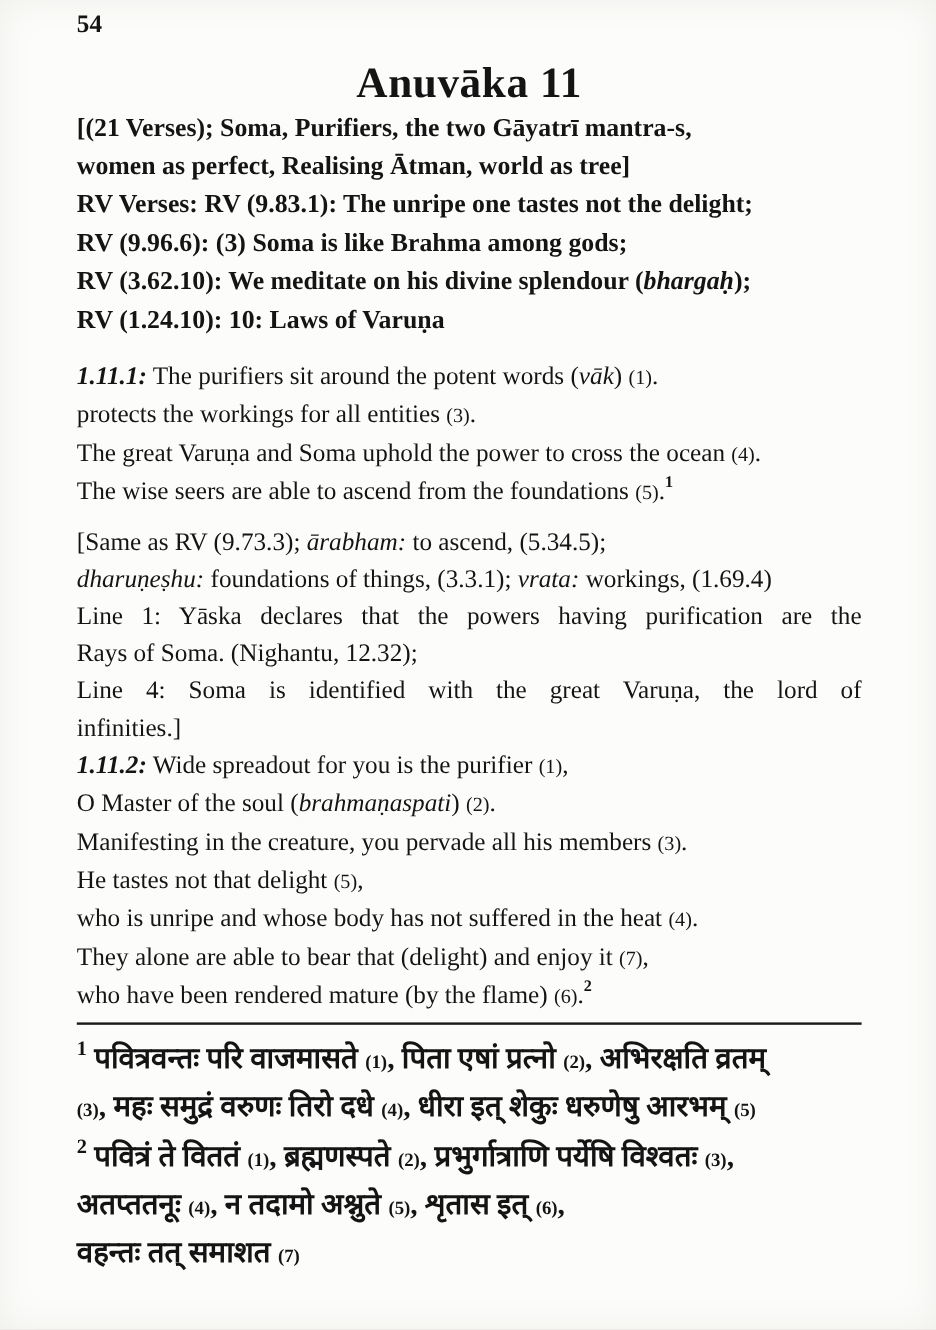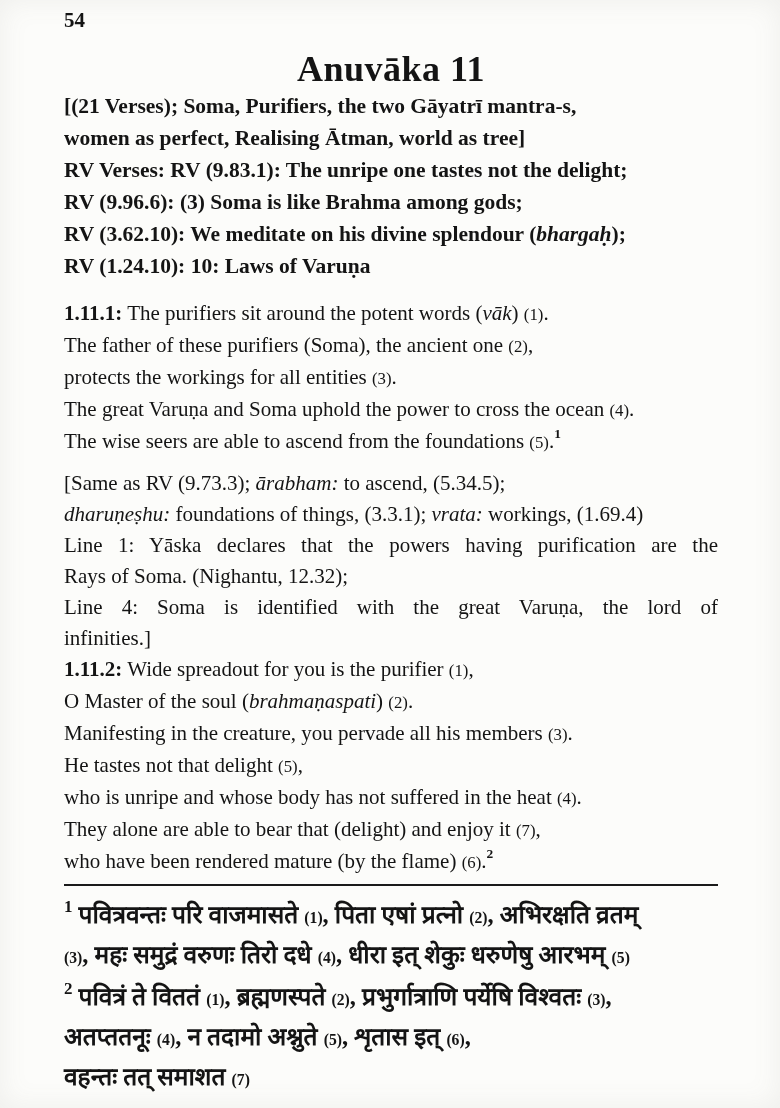--- a/index.html
+++ b/index.html
@@ -26,21 +26,21 @@
   .h-line{
     text-align:left;font-size:21.5px;font-weight:700;line-height:32px;
     white-space:nowrap;
   }
   .body-line{font-size:21px;line-height:31px;white-space:nowrap;}
   .verse1{margin-top:16px;}
   .note1{margin-top:10px;}
   .note1 .body-line{white-space:normal;}
   .verse2{}
   .stretch{text-align:justify;text-align-last:justify;white-space:normal;}
-  .seg-b{font-weight:700;}
+  .seg-b{font-weight:700;font-style:italic;}
   .seg-i{font-style:italic;}
   .seg-sm{font-size:80%;}
   .seg-sup{font-weight:700;font-size:64%;vertical-align:super;line-height:0;position:relative;top:-2px;}
   .fn-sep{
     margin-top:6px;border:none;border-top:2.5px solid #1a1a1a;width:100%;
   }
   .footnotes{margin-top:10px;}
   .fn-line{
     font-size:24.5px;line-height:37px;font-weight:700;white-space:nowrap;
     font-family:"Liberation Serif","DejaVu Serif",serif;
@@ -65,21 +65,20 @@
     <div class="h-line"><span>[(21 Verses); Soma, Purifiers, the two Gāyatrī mantra-s,</span></div>
     <div class="h-line"><span>women as perfect, Realising Ātman, world as tree]</span></div>
     <div class="h-line"><span>RV Verses: RV (9.83.1): The unripe one tastes not the delight;</span></div>
     <div class="h-line"><span>RV (9.96.6): (3) Soma is like Brahma among gods;</span></div>
     <div class="h-line"><span>RV (3.62.10): We meditate on his divine splendour (</span><span class="seg-i">bhargaḥ</span><span>);</span></div>
     <div class="h-line"><span>RV (1.24.10): 10: Laws of Varuṇa</span></div>
   </div>
 
   <div class="verse1">
     <div class="body-line"><span class="seg-b">1.11.1:</span><span> The purifiers sit around the potent words (</span><span class="seg-i">vāk</span><span>) </span><span class="seg-sm">(1)</span><span>.</span></div>
-    <div class="body-line"><span>The father of these purifiers (Soma), the ancient one </span><span class="seg-sm">(2)</span><span>,</span></div>
     <div class="body-line"><span>protects the workings for all entities </span><span class="seg-sm">(3)</span><span>.</span></div>
     <div class="body-line"><span>The great Varuṇa and Soma uphold the power to cross the ocean </span><span class="seg-sm">(4)</span><span>.</span></div>
     <div class="body-line"><span>The wise seers are able to ascend from the foundations </span><span class="seg-sm">(5)</span><span>.</span><span class="seg-sup">1</span></div>
   </div>
 
   <div class="note1">
     <div class="body-line"><span>[Same as RV (9.73.3); </span><span class="seg-i">ārabham:</span><span> to ascend, (5.34.5);</span></div>
     <div class="body-line"><span class="seg-i">dharuṇeṣhu:</span><span> foundations of things, (3.3.1); </span><span class="seg-i">vrata:</span><span> workings, (1.69.4)</span></div>
     <div class="body-line stretch"><span>Line 1: Yāska declares that the powers having purification are the</span></div>
     <div class="body-line"><span>Rays of Soma. (Nighantu, 12.32);</span></div>

